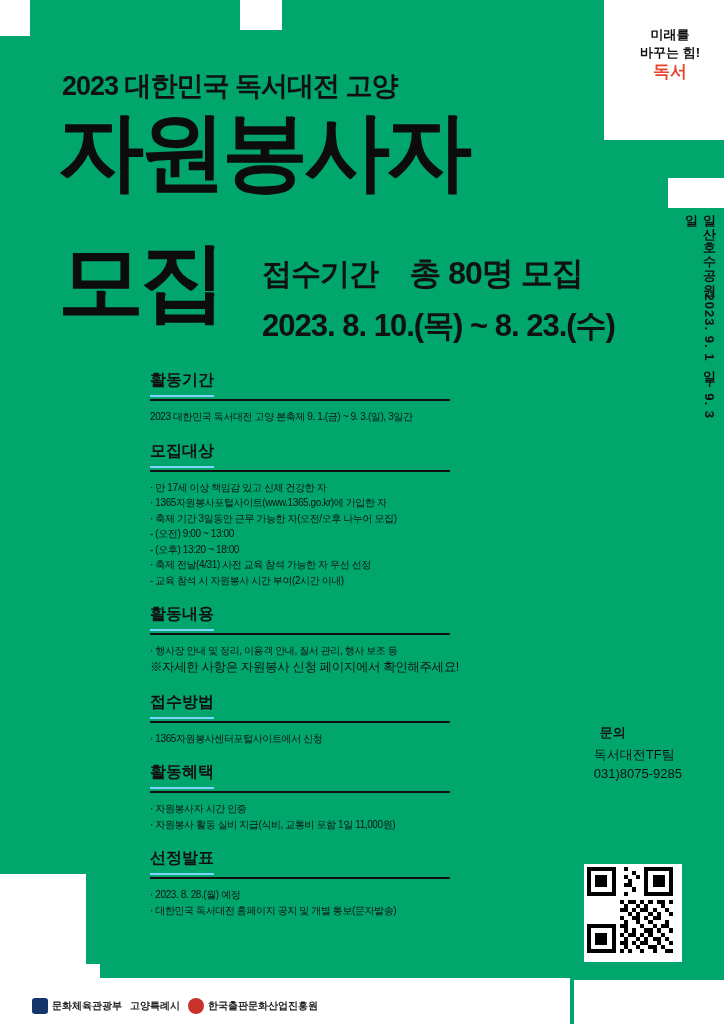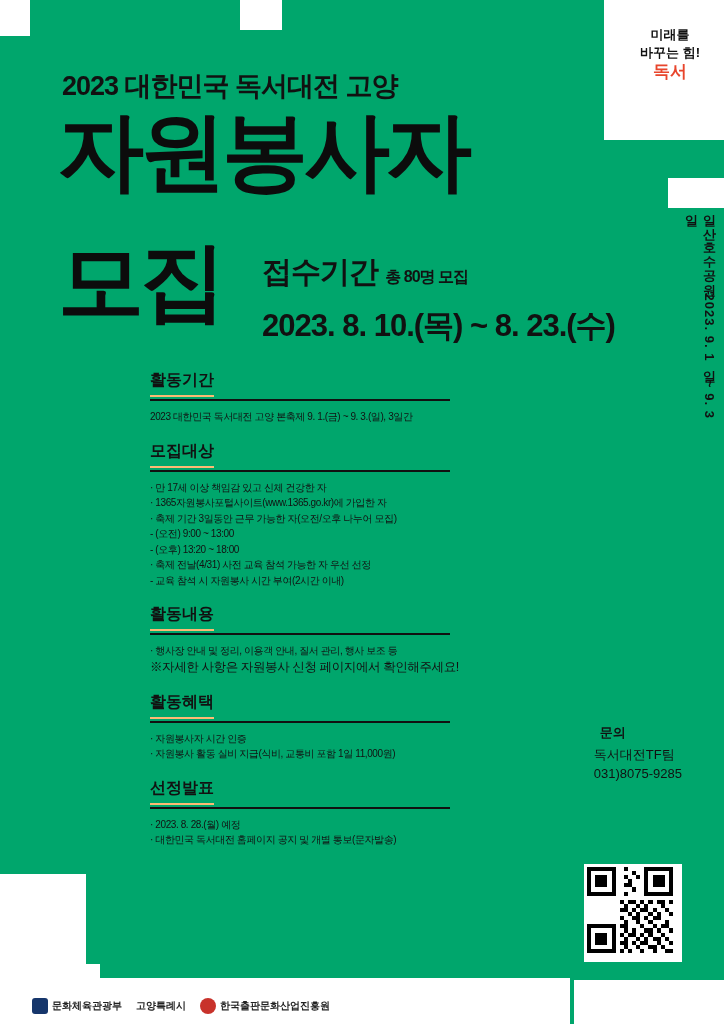--- a/index.html
+++ b/index.html
@@ -48,31 +48,31 @@
     font-size:86px;font-weight:bold;letter-spacing:-4px;line-height:1;color:#0c0c0c;text-align:center;
   }
   .big2{
     position:absolute;left:58px;top:238px;
     font-size:86px;font-weight:bold;letter-spacing:-4px;line-height:1;color:#0c0c0c;
   }
   .recept{
     position:absolute;left:262px;top:252px;
     font-size:30px;font-weight:bold;letter-spacing:-1px;color:#111;
   }
-  .recept .sub{font-size:16px;margin-left:0;}
+  .recept .sub{font-size:32px;margin-left:24px;}
   .period{
     position:absolute;left:262px;top:305px;
     font-size:31px;font-weight:bold;letter-spacing:-1px;color:#111;
   }
 
   
   .body{position:absolute;left:150px;top:370px;width:430px;}
   .sec-title{
     font-size:16px;font-weight:bold;color:#111;
-    padding-bottom:4px;border-bottom:2px solid #fdba74;display:inline-block;
+    padding-bottom:4px;border-bottom:2px solid #7dd3fc;display:inline-block;
     margin:0 0 8px 0;
   }
   .sec{margin-bottom:16px;}
   .sec .rule{height:2px;background:#111;width:300px;margin:-6px 0 8px 0;}
   .line{font-size:10px;line-height:1.55;color:#111;letter-spacing:-0.4px;}
   .note{font-size:12.5px;color:#111;letter-spacing:-0.4px;}
 
   
   .contact{
     position:absolute;right:42px;top:723px;
@@ -81,21 +81,21 @@
   .contact .label{margin-bottom:2px;margin-left:6px;}
   .contact .val{font-weight:normal;}
 
   
   .qr{position:absolute;right:42px;bottom:62px;width:92px;height:92px;background:#fff;padding:3px;}
   .qr svg{display:block;}
 
   
   .footer{
     position:absolute;left:32px;bottom:10px;
-    display:flex;align-items:center;gap:14px;
+    display:flex;align-items:center;gap:8px;
     font-size:10px;color:#222;
   }
   .logo-item{display:flex;align-items:center;gap:4px;font-weight:bold;}
   .logo-mark{width:16px;height:16px;background:#1f4e9c;border-radius:3px;}
   .logo-mark.red{background:#c8322b;border-radius:50%;}
   .logo-mark.navy{background:#16366b;}
 </style>
 </head>
 <body>
 
@@ -148,20 +148,25 @@
       <div class="line">  - 교육 참석 시 자원봉사 시간 부여(2시간 이내)</div>
     </div>
 
     <div class="sec">
       <div class="sec-title">활동내용</div>
       <div class="rule"></div>
       <div class="line">· 행사장 안내 및 정리, 이용객 안내, 질서 관리, 행사 보조 등</div>
       <div class="note">※자세한 사항은 자원봉사 신청 페이지에서 확인해주세요!</div>
     </div>
 
+    <div class="sec">
+      <div class="sec-title">접수방법</div>
+      <div class="rule"></div>
+      <div class="line">· 1365자원봉사센터포털사이트에서 신청</div>
+    </div>
 
     <div class="sec">
       <div class="sec-title">활동혜택</div>
       <div class="rule"></div>
       <div class="line">· 자원봉사자 시간 인증</div>
       <div class="line">· 자원봉사 활동 실비 지급(식비, 교통비 포함 1일 11,000원)</div>
     </div>
 
     <div class="sec">
       <div class="sec-title">선정발표</div>

